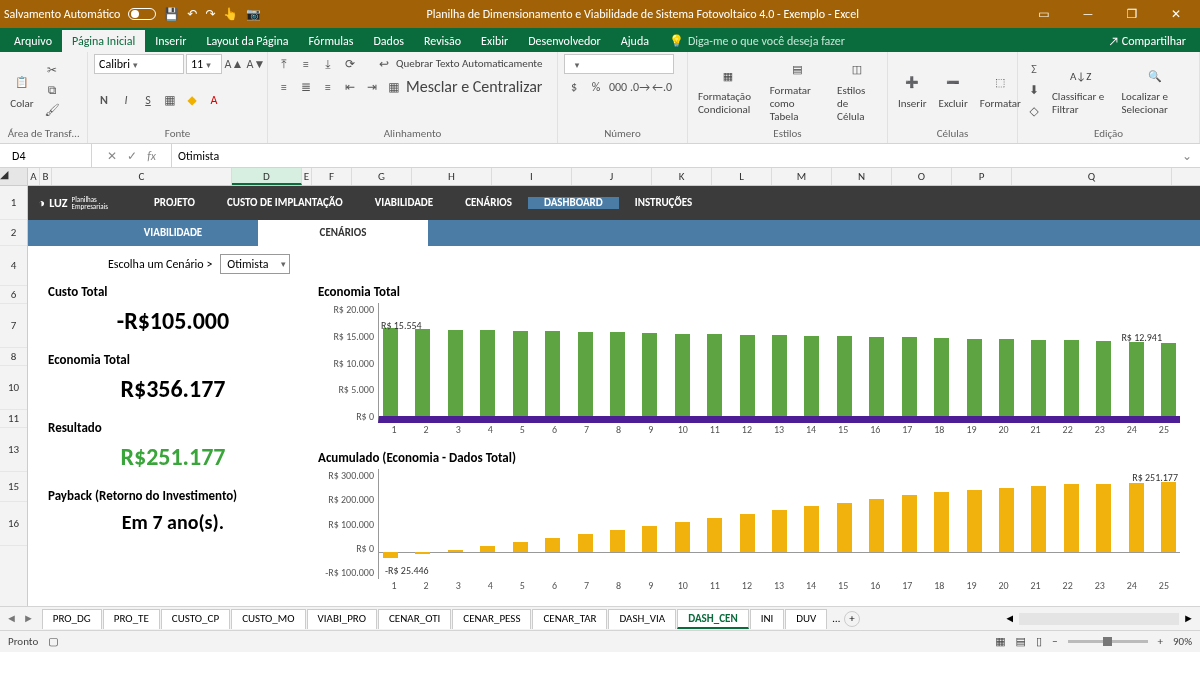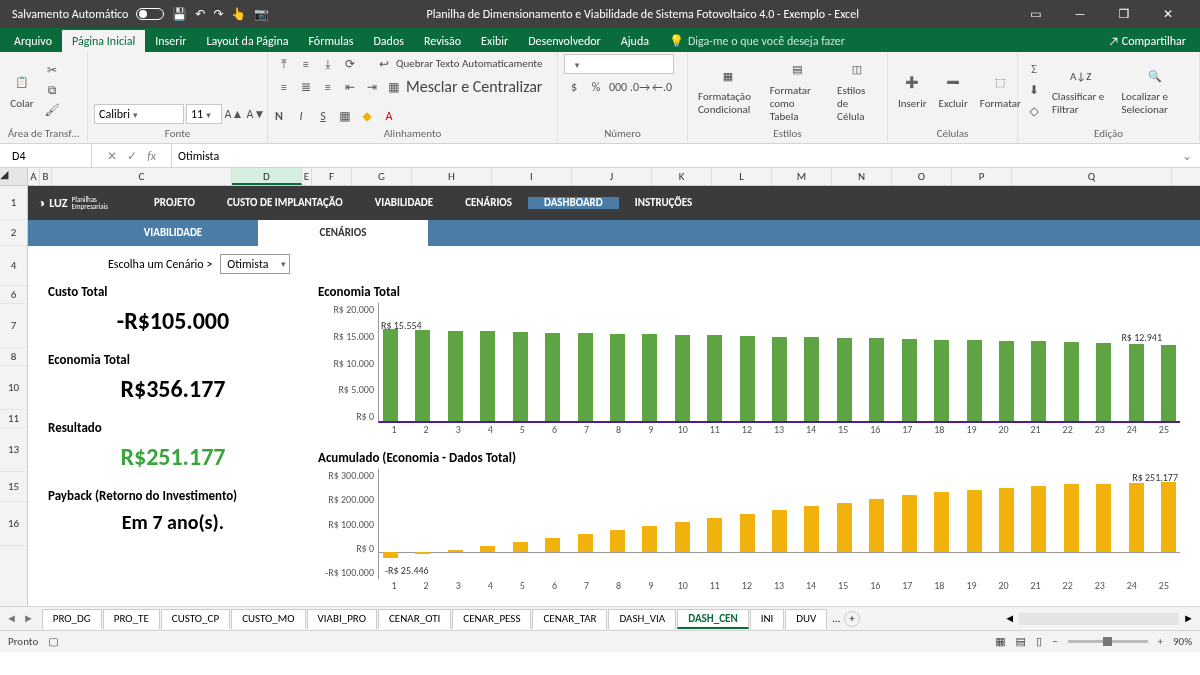--- a/index.html
+++ b/index.html
@@ -1,19 +1,19 @@
 <!DOCTYPE html>
 <html><head>
 <meta charset="utf-8">
 <style>
 * { margin: 0; padding: 0; box-sizing: border-box; font-family: "Segoe UI", Calibri, sans-serif; }
 body { width: 1200px; height: 675px; background: #fff; overflow: hidden; font-size: 12px; }
 
 
-.titlebar { height: 28px; background: #404040; color: #fff; display: flex; align-items: center; padding: 0 12px; font-size: 12px; justify-content: space-between; }
+.titlebar { height: 28px; background: #a16207; color: #fff; display: flex; align-items: center; padding: 0 4px; font-size: 12px; justify-content: space-between; }
 .titlebar .left { display: flex; align-items: center; gap: 8px; }
 .titlebar .center { flex: 1; text-align: center; }
 .titlebar .right { display: flex; align-items: center; gap: 4px; }
 .titlebar .win-btn { width: 40px; height: 28px; display: flex; align-items: center; justify-content: center; cursor: pointer; }
 .toggle { width: 28px; height: 12px; border: 1px solid #fff; border-radius: 6px; position: relative; }
 .toggle::after { content: ""; position: absolute; left: 2px; top: 1px; width: 8px; height: 8px; background: #fff; border-radius: 50%; }
 
 
 .menutabs { height: 24px; background: #0a6b3d; color: #fff; display: flex; align-items: flex-end; padding: 0 4px; }
 .menutabs .tab { padding: 4px 10px; cursor: pointer; }
@@ -69,21 +69,21 @@
 
 .dash-body { display: flex; gap: 20px; padding: 0 20px; }
 .cards { width: 250px; }
 .card { margin-bottom: 10px; }
 .card .title { font-weight: bold; font-size: 13px; padding: 2px 0; }
 .card .value { font-weight: bold; font-size: 24px; text-align: center; border: 1px solid transparent; padding: 4px 0; }
 .charts { flex: 1; }
 .chart-title { font-weight: bold; font-size: 13px; margin: 2px 0 4px 0; }
 .chart { height: 120px; display: flex; }
 .y-axis { width: 60px; display: flex; flex-direction: column; justify-content: space-between; text-align: right; font-size: 10px; color: #555; padding-right: 4px; }
-.plot { flex: 1; position: relative; border-left: 1px solid #999; border-bottom: 2px solid #4c1d95; }
+.plot { flex: 1; position: relative; border-left: 1px solid #999; border-bottom: 7px solid #4c1d95; }
 .bars { position: absolute; inset: 0; display: flex; align-items: flex-end; gap: 2.2%; padding: 0 0.5%; }
 .bar { flex: 1; }
 .bar.green { background: #5fa442; }
 .bar.orange { background: #f2b20e; }
 .x-axis { display: flex; margin-left: 60px; font-size: 10px; color: #555; }
 .x-axis span { flex: 1; text-align: center; }
 .data-label { position: absolute; font-size: 10px; color: #333; white-space: nowrap; }
 
 
 .sheettabs { height: 24px; background: #f3f3f3; border-top: 1px solid #d4d4d4; display: flex; align-items: center; padding: 0 6px; font-size: 11px; }
@@ -149,21 +149,21 @@
       <div>
         <div class="rg-small">✂</div>
         <div class="rg-small">⧉</div>
         <div class="rg-small">🖌</div>
       </div>
     </div>
     <div class="label">Área de Transf…</div>
   </div>
 
   <div class="ribbon-group" style="width:180px">
-    <div class="body" style="flex-direction:row; align-items:flex-end; gap:3px">
+    <div class="body" style="flex-direction:column; align-items:flex-start; gap:14px">
       <div class="font-sel">
         <div class="select-like caret" style="width:90px">Calibri</div>
         <div class="select-like caret" style="width:36px">11</div>
         <div class="rg-small">A▲</div>
         <div class="rg-small">A▼</div>
       </div>
       <div class="rg-mini-row">
         <div class="rg-small">
             <b>N</b>
           </div>

